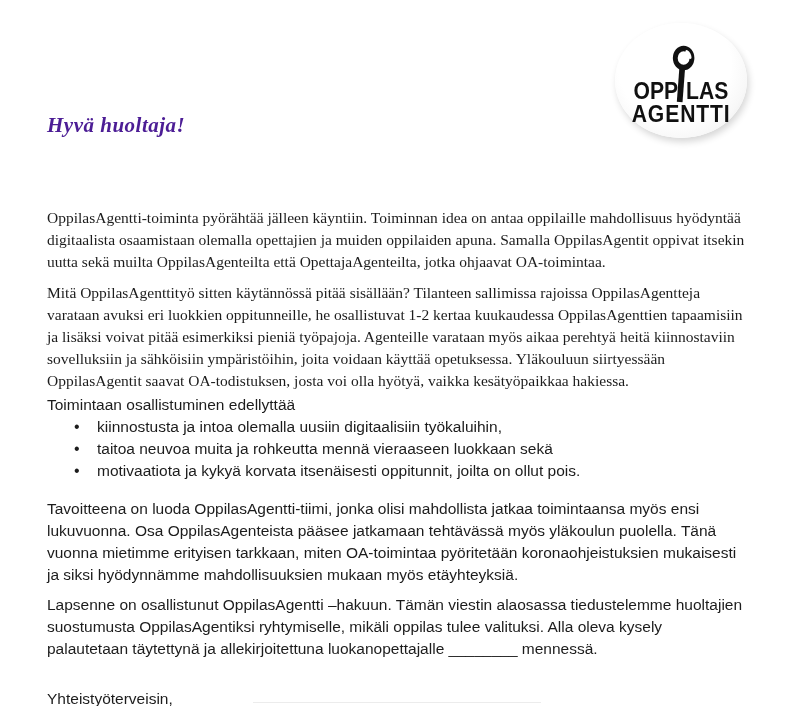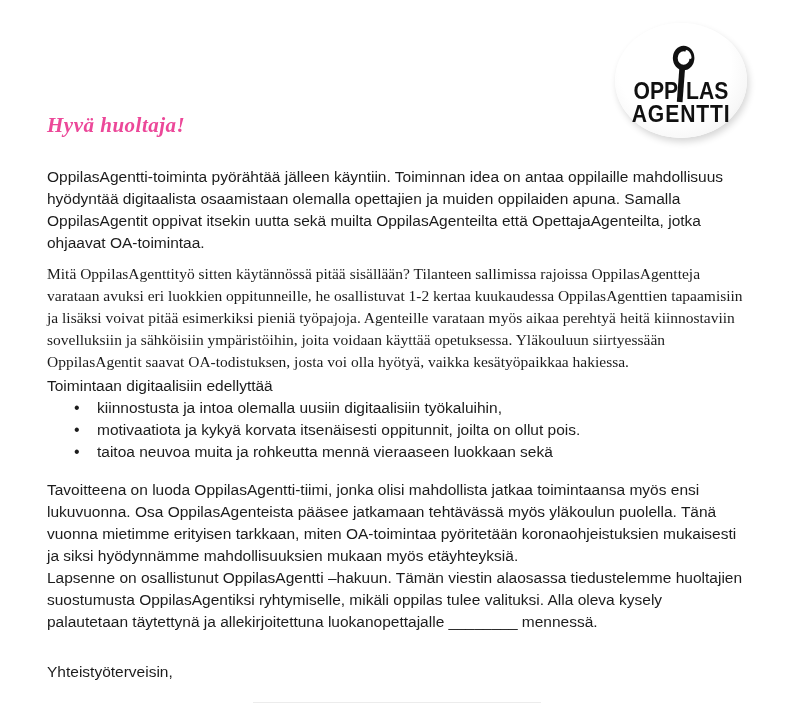--- a/index.html
+++ b/index.html
@@ -64,42 +64,42 @@
     top: 0;
     width: 700px;
     padding-top: 112px;
     font-size: 15.5px;
     line-height: 22px;
   }
   .hand {
     font-family: cursive;
     font-style: italic;
     letter-spacing: 0.5px;
-    color: #ec4899;
+    color: #4c1d95;
   }
   .greeting {
     font-size: 21px;
     line-height: 26px;
     font-weight: 600;
   }
   p { margin: 0; }
-  .p1 { margin-top: 28px; }
+  .p1 { margin-top: 69px; font-family: Liberation Serif, serif; }
   .p2 { margin-top: 9px; font-family: Liberation Serif, serif; }
   .list-intro { margin-top: 2px; }
   ul.req-list { margin: 0; padding: 0; list-style: none; }
   ul.req-list li { position: relative; padding-left: 50px; }
   ul.req-list li::before {
     content: "\2022";
     position: absolute;
     left: 27px;
     top: 0;
     font-size: 16px;
   }
   .p3 { margin-top: 16px; }
-  .p4 { }
+  .p4 { margin-top: 8px; }
   .closing { margin-top: 28px; }
 
   .bottom-rule {
     position: absolute;
     left: 253px;
     top: 702px;
     width: 288px;
     height: 0;
     border-top: 1px solid #ececec;
   }
@@ -124,25 +124,25 @@
     <div class="badge-line2">AGENTTI</div>
   </div>
 
   <div class="letter">
     <div class="greeting hand">Hyvä huoltaja!</div>
 
     <p class="p1">OppilasAgentti-toiminta pyörähtää jälleen käyntiin. Toiminnan idea on antaa oppilaille mahdollisuus hyödyntää digitaalista osaamistaan olemalla opettajien ja muiden oppilaiden apuna. Samalla OppilasAgentit oppivat itsekin uutta sekä muilta OppilasAgenteilta että OpettajaAgenteilta, jotka ohjaavat OA-toimintaa.</p>
 
     <p class="p2">Mitä OppilasAgenttityö sitten käytännössä pitää sisällään? Tilanteen sallimissa rajoissa OppilasAgentteja varataan avuksi eri luokkien oppitunneille, he osallistuvat 1-2 kertaa kuukaudessa OppilasAgenttien tapaamisiin ja lisäksi voivat pitää esimerkiksi pieniä työpajoja. Agenteille varataan myös aikaa perehtyä heitä kiinnostaviin sovelluksiin ja sähköisiin ympäristöihin, joita voidaan käyttää opetuksessa. Yläkouluun siirtyessään OppilasAgentit saavat OA-todistuksen, josta voi olla hyötyä, vaikka kesätyöpaikkaa hakiessa.</p>
 
-    <p class="list-intro">Toimintaan digitaalisiin edellyttää</p>
+    <p class="list-intro">Toimintaan osallistuminen edellyttää</p>
     <ul class="req-list">
       <li>kiinnostusta ja intoa olemalla uusiin digitaalisiin työkaluihin,</li>
+      <li>taitoa neuvoa muita ja rohkeutta mennä vieraaseen luokkaan sekä</li>
       <li>motivaatiota ja kykyä korvata itsenäisesti oppitunnit, joilta on ollut pois.</li>
-      <li>taitoa neuvoa muita ja rohkeutta mennä vieraaseen luokkaan sekä</li>
     </ul>
 
     <p class="p3">Tavoitteena on luoda OppilasAgentti-tiimi, jonka olisi mahdollista jatkaa toimintaansa myös ensi lukuvuonna. Osa OppilasAgenteista pääsee jatkamaan tehtävässä myös yläkoulun puolella. Tänä vuonna mietimme erityisen tarkkaan, miten OA-toimintaa pyöritetään koronaohjeistuksien mukaisesti ja siksi hyödynnämme mahdollisuuksien mukaan myös etäyhteyksiä.</p>
 
     <p class="p4">Lapsenne on osallistunut OppilasAgentti –hakuun. Tämän viestin alaosassa tiedustelemme huoltajien suostumusta OppilasAgentiksi ryhtymiselle, mikäli oppilas tulee valituksi. Alla oleva kysely palautetaan täytettynä ja allekirjoitettuna luokanopettajalle ________ mennessä.</p>
 
     <p class="closing">Yhteistyöterveisin,</p>
 
   </div>
 

